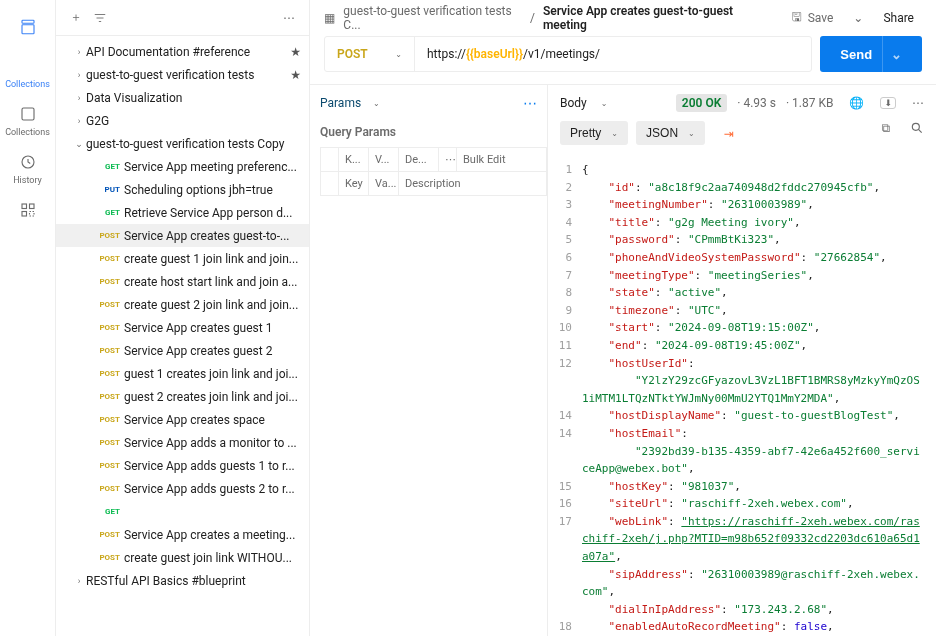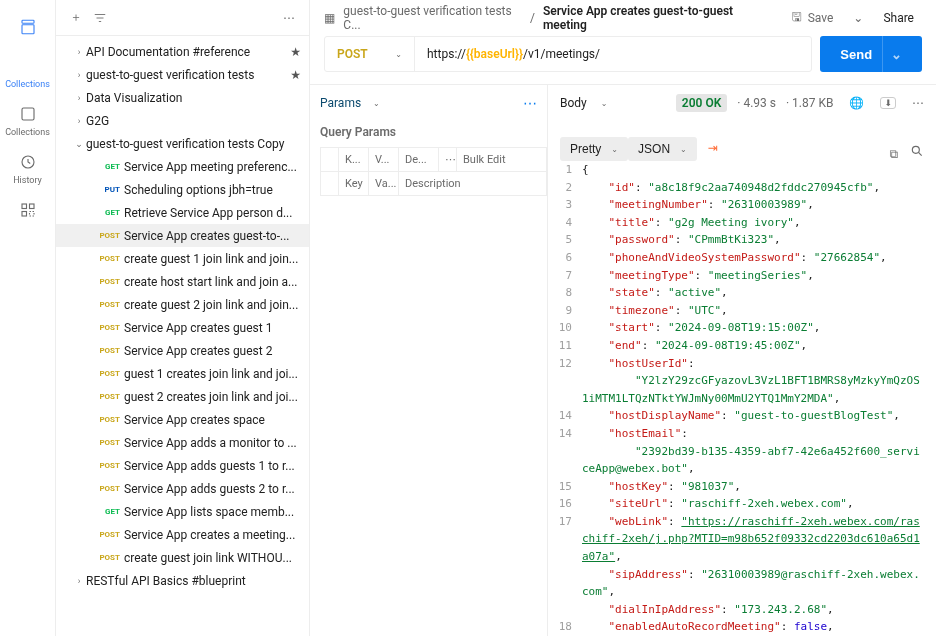--- a/index.html
+++ b/index.html
@@ -54,21 +54,21 @@
 .qp-row { display:flex; border-bottom:1px solid #ededed; }
 .qp-row:last-child { border-bottom:none; }
 .qp-c { padding:5px 6px; border-right:1px solid #ededed; color:#6b6b6b; overflow:hidden; white-space:nowrap; }
 .qp-c:last-child { border-right:none; }
 .qp-c1{width:18px} .qp-c2{width:30px} .qp-c3{width:30px} .qp-c4{width:40px} .qp-c5{width:18px} .qp-c6{flex:1}
 
 .right-pane { flex:1; display:flex; flex-direction:column; overflow:hidden; }
 .resp-head { height:36px; display:flex; align-items:center; padding:0 12px; gap:10px; font-size:12px; color:#6b6b6b; }
 .resp-head .status { background:#e5e5e5; color:#0a7d33; padding:2px 6px; border-radius:3px; font-weight:600; }
 .resp-head .spacer { flex:1; }
-.resp-tools { height:40px; display:flex; align-items:flex-end; padding:0 12px; }
+.resp-tools { height:40px; display:flex; align-items:flex-start; padding:0 12px; gap:8px; }
 .pill { background:#ededed; border:none; border-radius:3px; padding:5px 10px; font-size:12px; color:#212121; cursor:pointer; display:flex; align-items:center; gap:6px; }
 .pill-flat { background:transparent; border:1px solid transparent; }
 .wrap-btn { color:#ff6c37; }
 .resp-tools .spacer{flex:1}
 
 .code-wrap { flex:1; overflow:auto; font-family: "SF Mono", Menlo, Consolas, monospace; font-size:11px; line-height:17.6px; padding-bottom:8px; }
 .code-line { display:flex; }
 .ln { width:34px; text-align:right; padding-right:10px; color:#a0a0a0; flex-shrink:0; user-select:none; }
 .code { white-space:pre-wrap; word-break:break-all; padding-right:12px; flex:1; }
 .k { color:#c41a16; }
@@ -201,21 +201,20 @@
       <div class="tree-row" style="padding-left: 36px;">
         <span class="method m-post">POST</span>
         <span class="tree-label">Service App adds guests 1 to r...</span>
       </div>
       <div class="tree-row" style="padding-left: 36px;">
         <span class="method m-post">POST</span>
         <span class="tree-label">Service App adds guests 2 to r...</span>
       </div>
       <div class="tree-row" style="padding-left: 36px;">
         <span class="method m-get">GET</span>
-        <span class="tree-label">Service App lists space memb...</span>
       </div>
       <div class="tree-row" style="padding-left: 36px;">
         <span class="method m-post">POST</span>
         <span class="tree-label">Service App creates a meeting...</span>
       </div>
       <div class="tree-row" style="padding-left: 36px;">
         <span class="method m-post">POST</span>
         <span class="tree-label">create guest join link WITHOU...</span>
       </div>
       <div class="tree-row" style="padding-left: 16px;">

